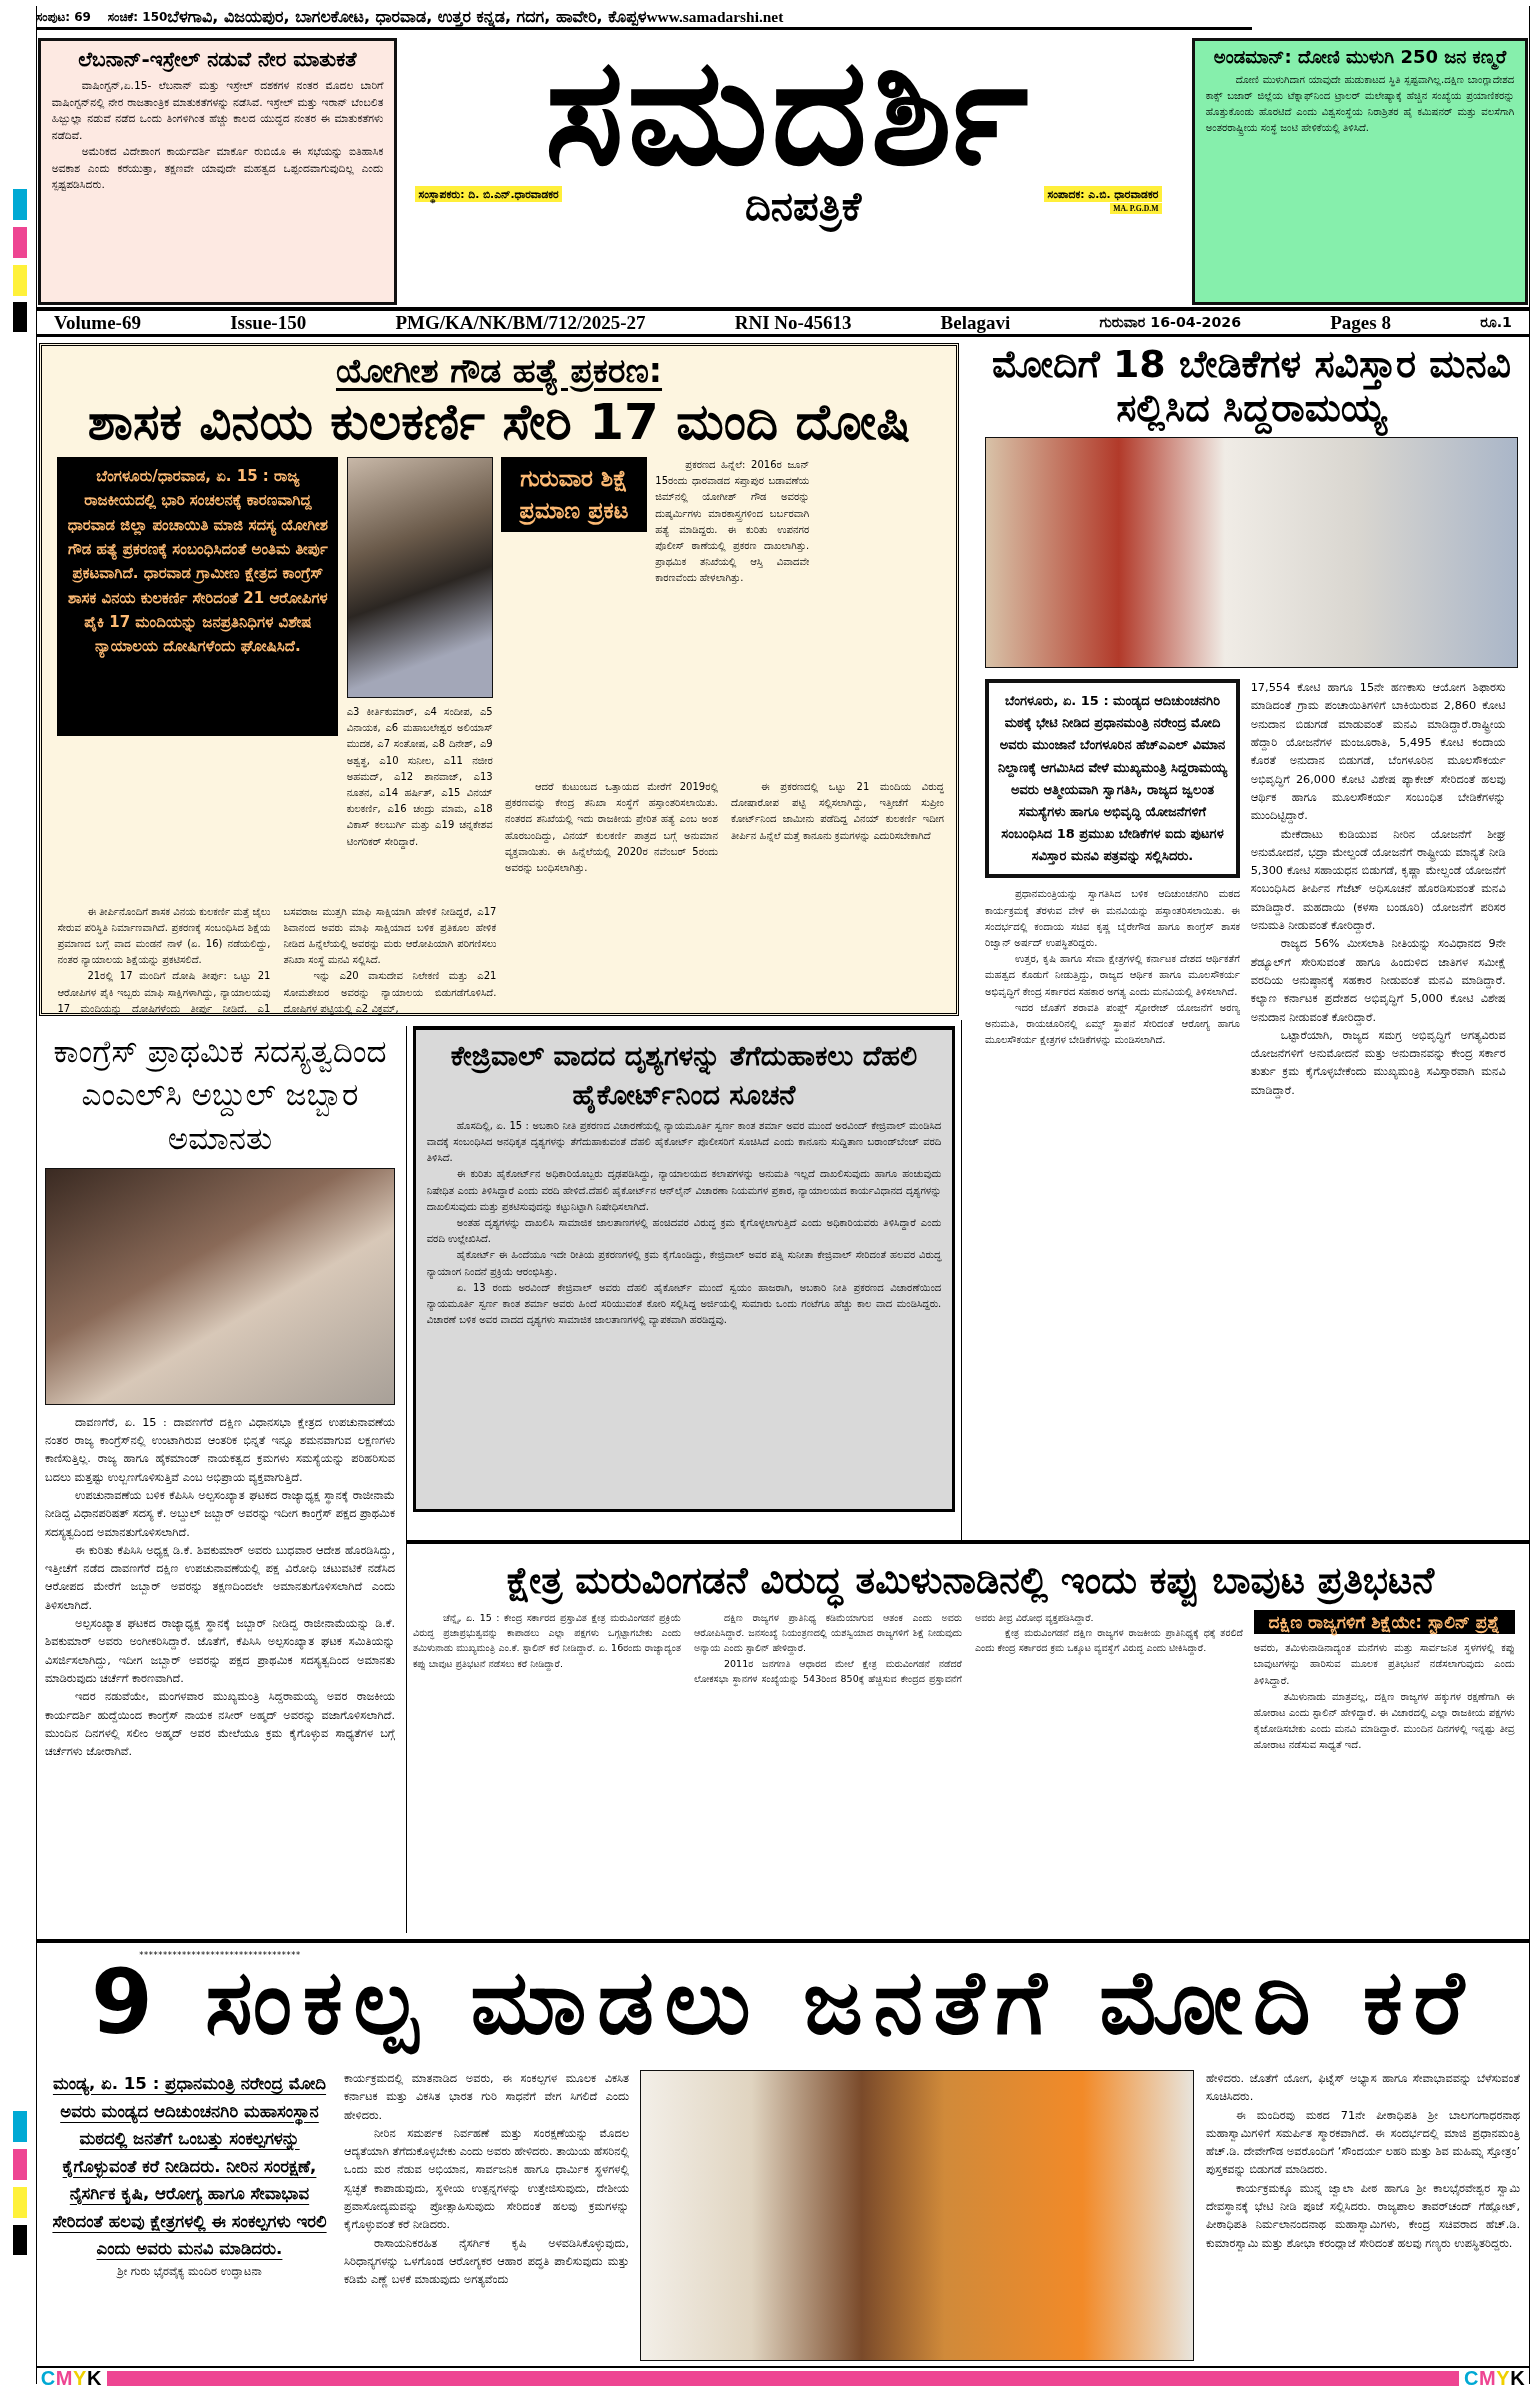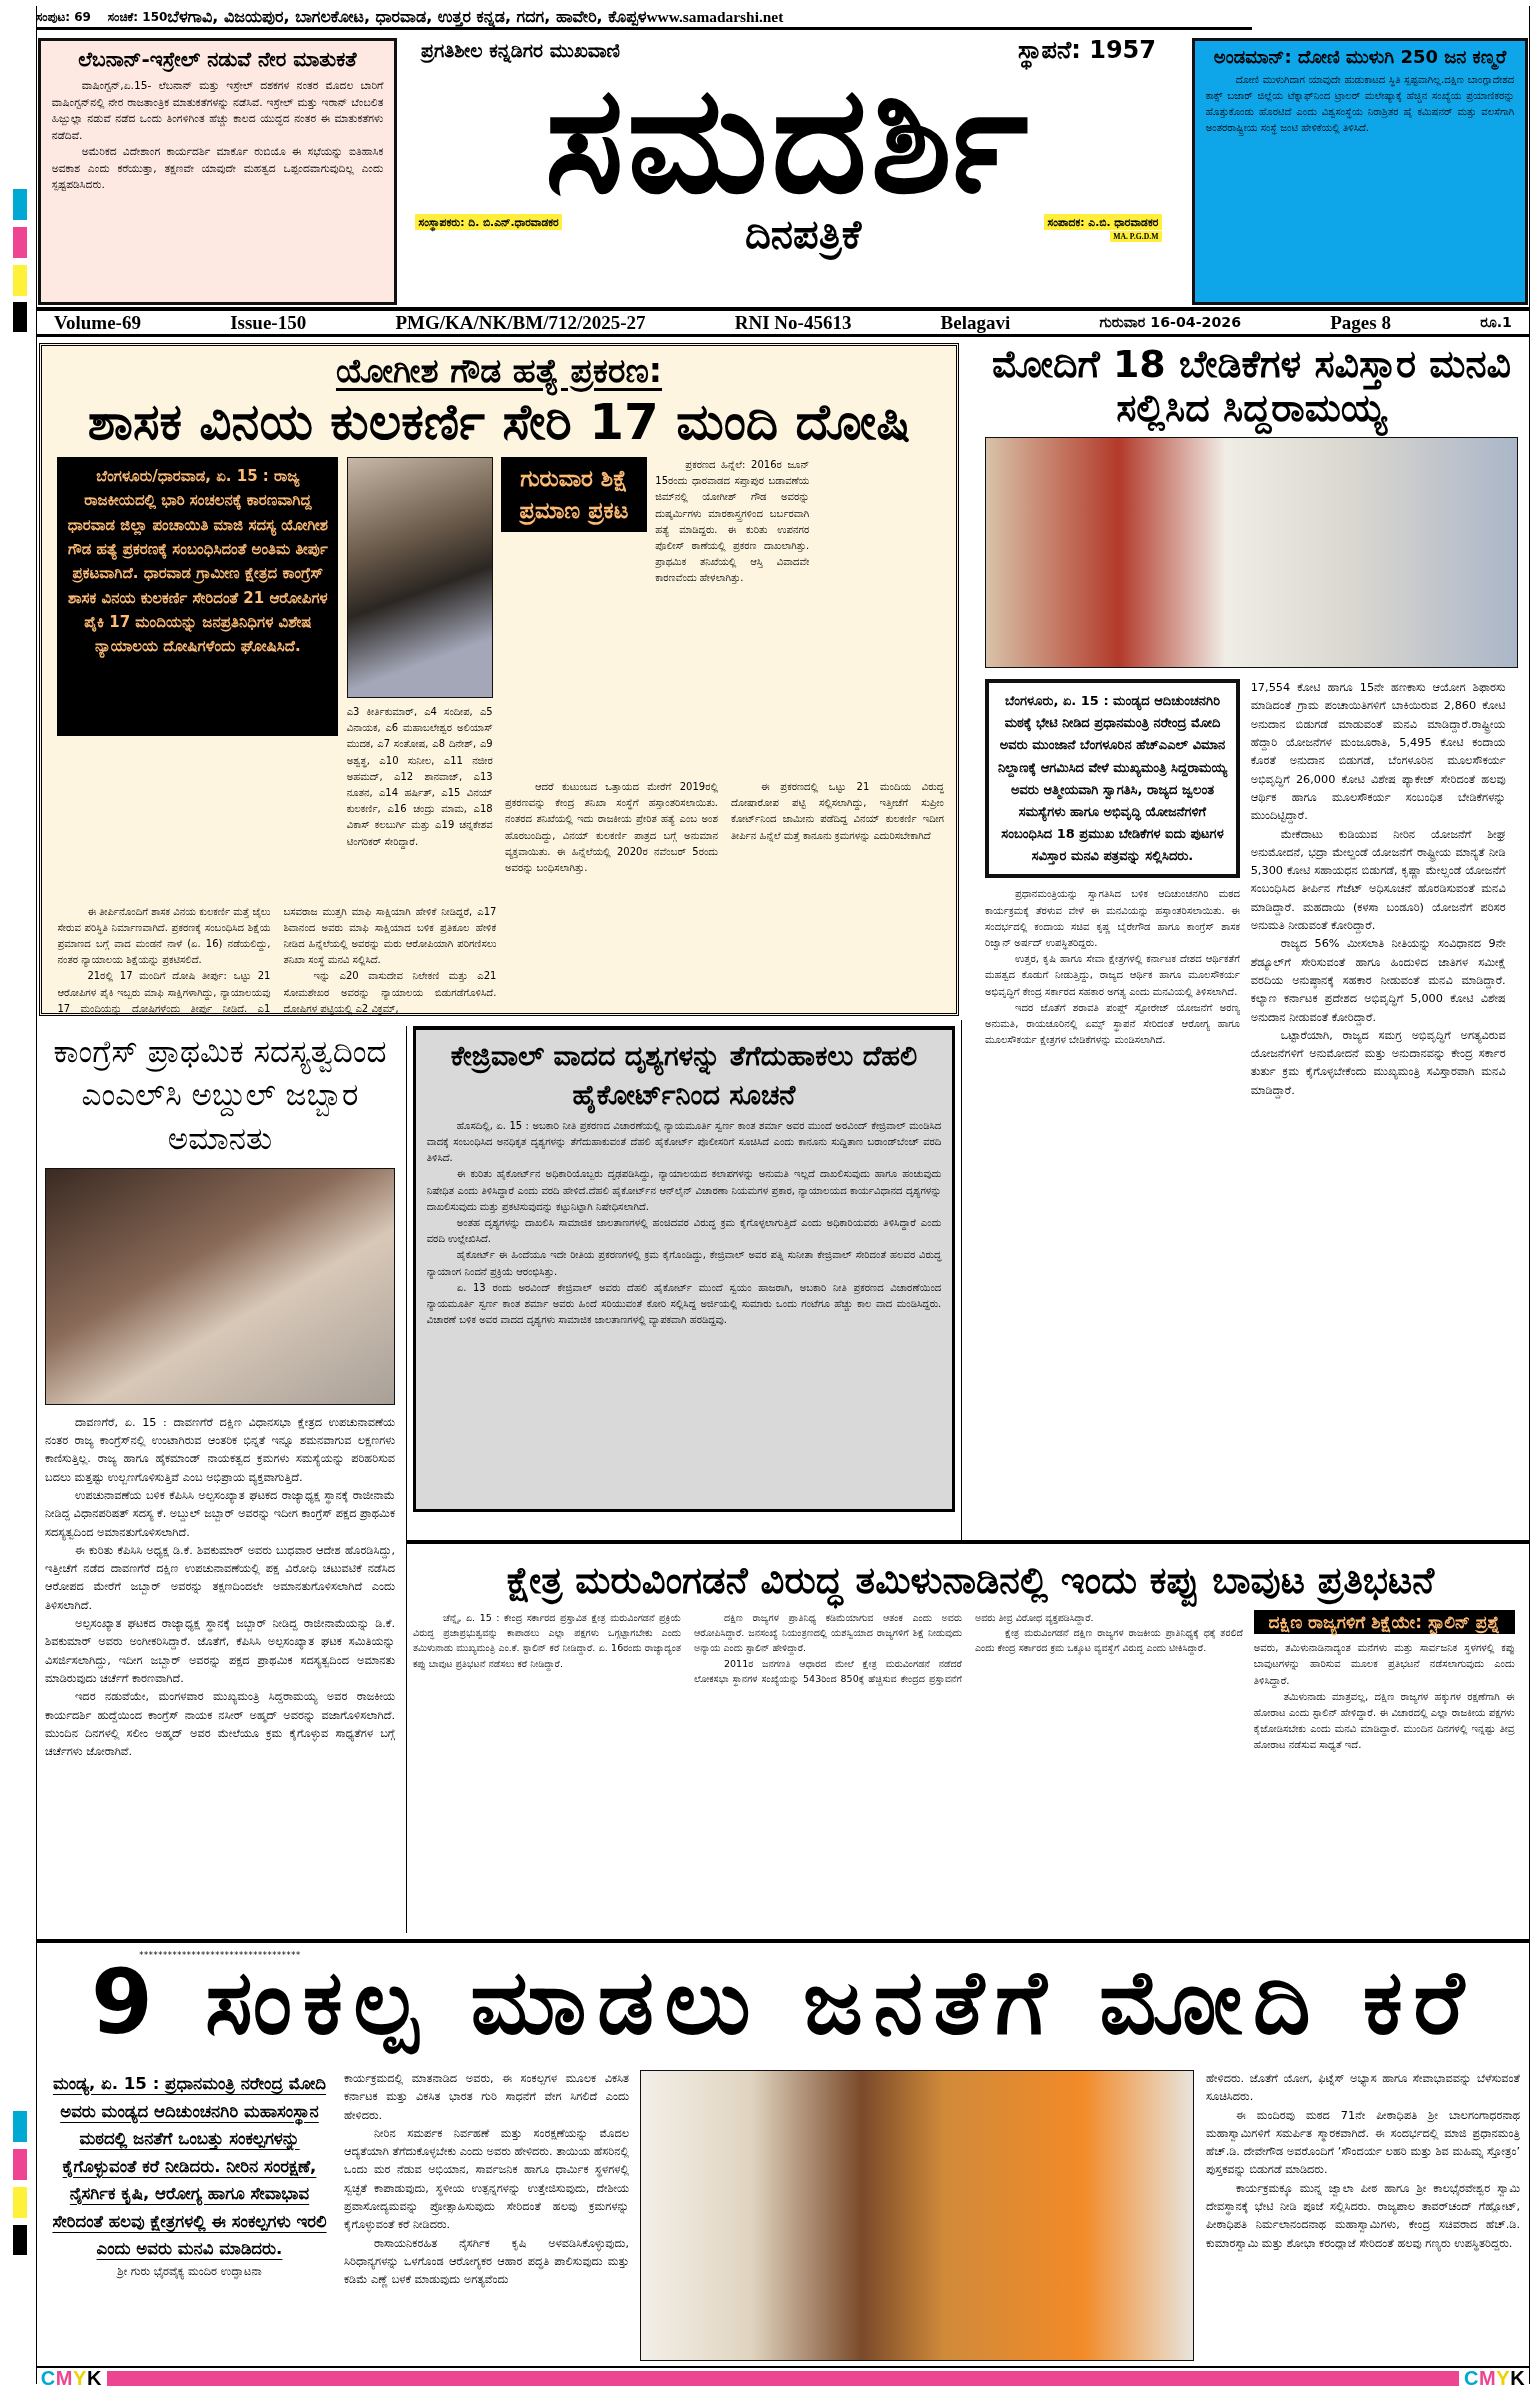--- a/index.html
+++ b/index.html
@@ -43,36 +43,32 @@
 
 <div class="abs box" style="left:38px;top:38px;width:359px;height:267px;background:#fde9e2;padding:6px 10.7px">
   <div class="hl" style="font-size:20px;line-height:1.25;margin-bottom:6px">ಲೆಬನಾನ್-ಇಸ್ರೇಲ್ ನಡುವೆ ನೇರ ಮಾತುಕತೆ</div>
   <div class="body" style="font-size:10.7px;line-height:1.55">
     <p>ವಾಷಿಂಗ್ಟನ್,ಏ.15- ಲೆಬನಾನ್ ಮತ್ತು ಇಸ್ರೇಲ್ ದಶಕಗಳ ನಂತರ ಮೊದಲ ಬಾರಿಗೆ ವಾಷಿಂಗ್ಟನ್‌ನಲ್ಲಿ ನೇರ ರಾಜತಾಂತ್ರಿಕ ಮಾತುಕತೆಗಳನ್ನು ನಡೆಸಿವೆ. ಇಸ್ರೇಲ್ ಮತ್ತು ಇರಾನ್ ಬೆಂಬಲಿತ ಹಿಜ್ಬುಲ್ಲಾ ನಡುವೆ ನಡೆದ ಒಂದು ತಿಂಗಳಿಗಿಂತ ಹೆಚ್ಚು ಕಾಲದ ಯುದ್ಧದ ನಂತರ ಈ ಮಾತುಕತೆಗಳು ನಡೆದಿವೆ.</p>
     <p>ಅಮೆರಿಕದ ವಿದೇಶಾಂಗ ಕಾರ್ಯದರ್ಶಿ ಮಾರ್ಕೊ ರುಬಿಯೊ ಈ ಸಭೆಯನ್ನು ಐತಿಹಾಸಿಕ ಅವಕಾಶ ಎಂದು ಕರೆಯುತ್ತಾ, ತಕ್ಷಣವೇ ಯಾವುದೇ ಮಹತ್ವದ ಒಪ್ಪಂದವಾಗುವುದಿಲ್ಲ ಎಂದು ಸ್ಪಷ್ಟಪಡಿಸಿದರು.</p>
   </div>
 </div>
 
 <div class="abs" style="left:409px;top:36px;width:759px;height:267px">
-  <div style="display:flex;justify-content:space-between;align-items:center;padding:0 12px">
-    <span style="font-size:19px;font-weight:bold">ಪ್ರಗತಿಶೀಲ ಕನ್ನಡಿಗರ ಮುಖವಾಣಿ</span>
-    <span style="font-size:24px;font-weight:900">ಸ್ಥಾಪನೆ: 1957</span>
-  </div>
   <div class="masthead-title" style="margin-top:2.4px">ಸಮದರ್ಶಿ</div>
   <div style="display:flex;justify-content:space-between;align-items:flex-start;padding:0 6px">
     <span class="yellow">ಸಂಸ್ಥಾಪಕರು: ದಿ. ಬಿ.ಎನ್.ಧಾರವಾಡಕರ</span>
     <span style="font-size:40px;font-weight:bold;margin-top:-3.6px">ದಿನಪತ್ರಿಕೆ</span>
     <span style="text-align:right">
       <span class="yellow" style="display:block">ಸಂಪಾದಕ: ಎ.ಬಿ. ಧಾರವಾಡಕರ</span>
       <span class="yellow" style="font-size:7.7px;font-family:'Liberation Serif',serif">MA. P.G.D.M</span>
     </span>
   </div>
 </div>
 
-<div class="abs box" style="left:1192px;top:38px;width:336px;height:267px;background:#0ea5e9;padding:6px 10.7px">
+<div class="abs box" style="left:1192px;top:38px;width:336px;height:267px;background:#86efac;padding:6px 10.7px">
   <div class="hl" style="font-size:18px;margin-bottom:4.7px">ಅಂಡಮಾನ್: ದೋಣಿ ಮುಳುಗಿ 250 ಜನ ಕಣ್ಮರೆ</div>
   <div class="body" style="font-size:10px;line-height:1.6">
     <p>ದೋಣಿ ಮುಳುಗಿದಾಗ ಯಾವುದೇ ಹುಡುಕಾಟದ ಸ್ಥಿತಿ ಸ್ಪಷ್ಟವಾಗಿಲ್ಲ.ದಕ್ಷಿಣ ಬಾಂಗ್ಲಾದೇಶದ ಕಾಕ್ಸ್ ಬಜಾರ್ ಜಿಲ್ಲೆಯ ಟೆಕ್ನಾಫ್‌ನಿಂದ ಟ್ರಾಲರ್ ಮಲೇಷ್ಯಾಕ್ಕೆ ಹೆಚ್ಚಿನ ಸಂಖ್ಯೆಯ ಪ್ರಯಾಣಿಕರನ್ನು ಹೊತ್ತುಕೊಂಡು ಹೊರಟಿದೆ ಎಂದು ವಿಶ್ವಸಂಸ್ಥೆಯ ನಿರಾಶ್ರಿತರ ಹೈ ಕಮಿಷನರ್ ಮತ್ತು ವಲಸೆಗಾಗಿ ಅಂತರರಾಷ್ಟ್ರೀಯ ಸಂಸ್ಥೆ ಜಂಟಿ ಹೇಳಿಕೆಯಲ್ಲಿ ತಿಳಿಸಿದೆ.</p>
   </div>
 </div>
 
 <div class="abs infobar">
   <span>Volume-69</span>
   <span>Issue-150</span>
   <span>PMG/KA/NK/BM/712/2025-27</span>

